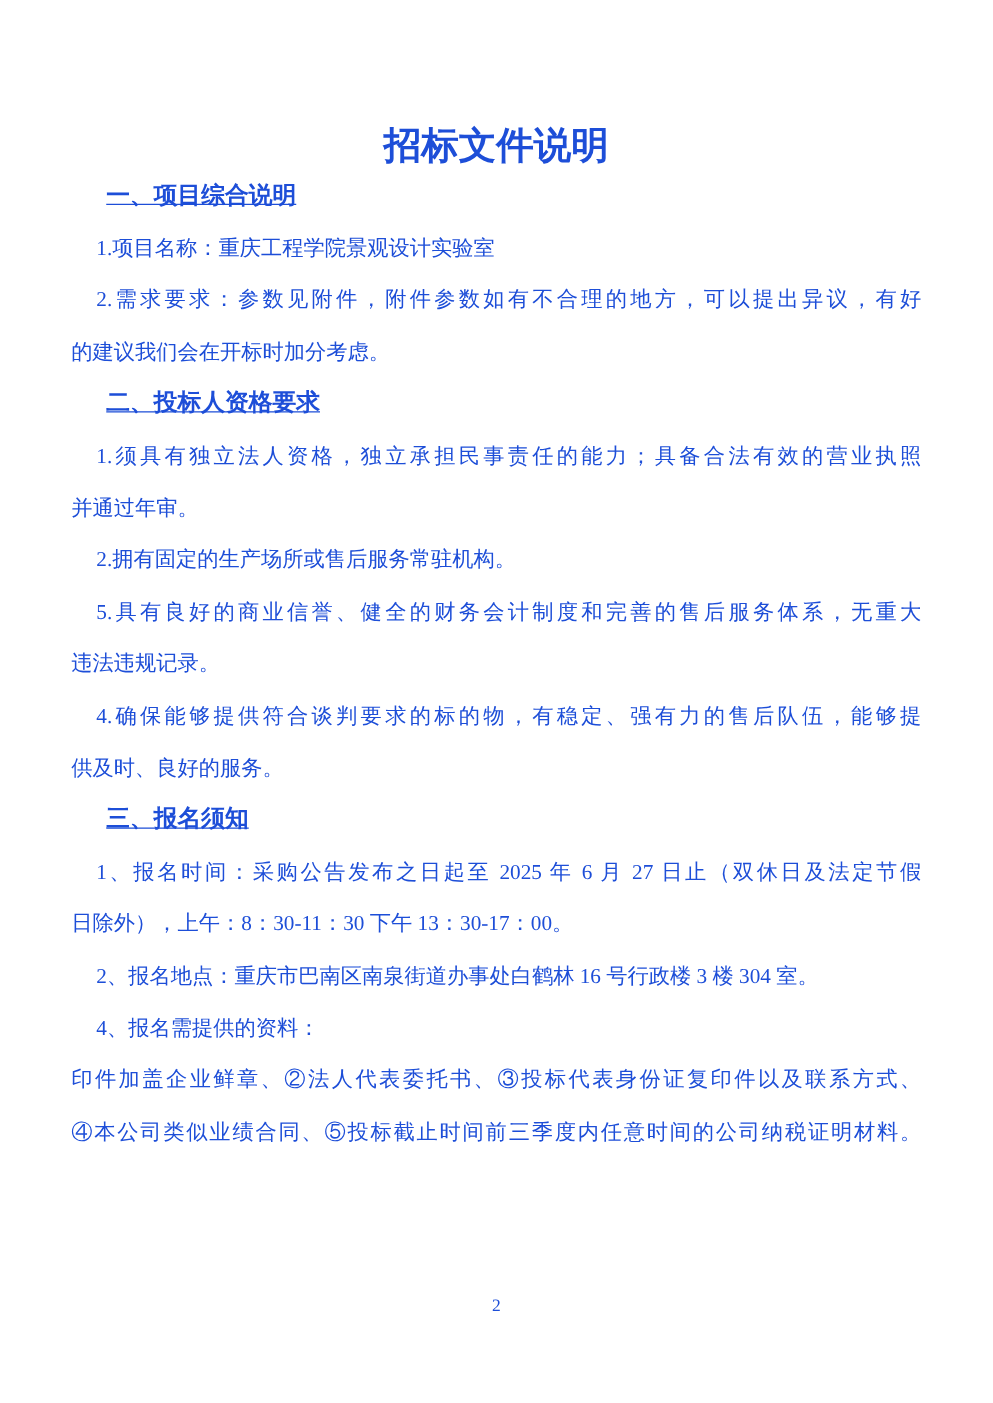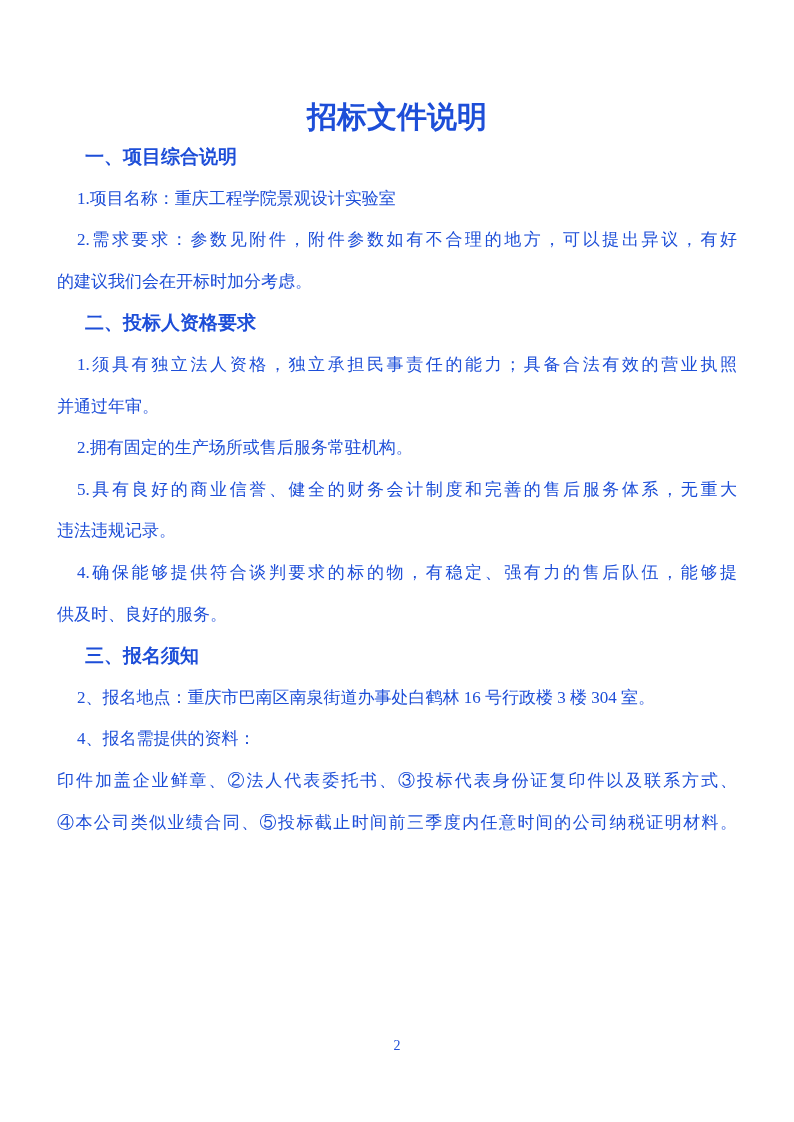--- a/index.html
+++ b/index.html
@@ -38,20 +38,21 @@
     text-align: left;
   }
   .line.indent {
     padding-left: 20px;
   }
   .line.heading {
     padding-left: 28px;
     font-size: 19px;
     font-weight: bold;
     font-family: "Liberation Sans", "DejaVu Sans", sans-serif;
+    text-decoration: underline;
   }
   .line.full {
     text-align: justify;
     text-align-last: justify;
   }
   .page-number {
     position: absolute;
     top: 1036px;
     left: 0;
     width: 100%;
@@ -74,20 +75,22 @@
       <div class="line body">的建议我们会在开标时加分考虑。</div>
       <div class="line heading">二、投标人资格要求</div>
       <div class="line body indent full">1.须具有独立法人资格，独立承担民事责任的能力；具备合法有效的营业执照</div>
       <div class="line body">并通过年审。</div>
       <div class="line body indent">2.拥有固定的生产场所或售后服务常驻机构。</div>
       <div class="line body indent full">5.具有良好的商业信誉、健全的财务会计制度和完善的售后服务体系，无重大</div>
       <div class="line body">违法违规记录。</div>
       <div class="line body indent full">4.确保能够提供符合谈判要求的标的物，有稳定、强有力的售后队伍，能够提</div>
       <div class="line body">供及时、良好的服务。</div>
       <div class="line heading">三、报名须知</div>
+      <div class="line body indent full">1、报名时间：采购公告发布之日起至 2025 年 6 月 27 日止（双休日及法定节假</div>
+      <div class="line body">日除外），上午：8：30-11：30 下午 13：30-17：00。</div>
       <div class="line body indent">2、报名地点：重庆市巴南区南泉街道办事处白鹤林 16 号行政楼 3 楼 304 室。</div>
       <div class="line body indent">4、报名需提供的资料：</div>
       <div class="line body full">印件加盖企业鲜章、②法人代表委托书、③投标代表身份证复印件以及联系方式、</div>
       <div class="line body full">④本公司类似业绩合同、⑤投标截止时间前三季度内任意时间的公司纳税证明材料。</div>
     </div>
 
   <div class="page-number">2</div>
 </div>
 
 </body></html>

